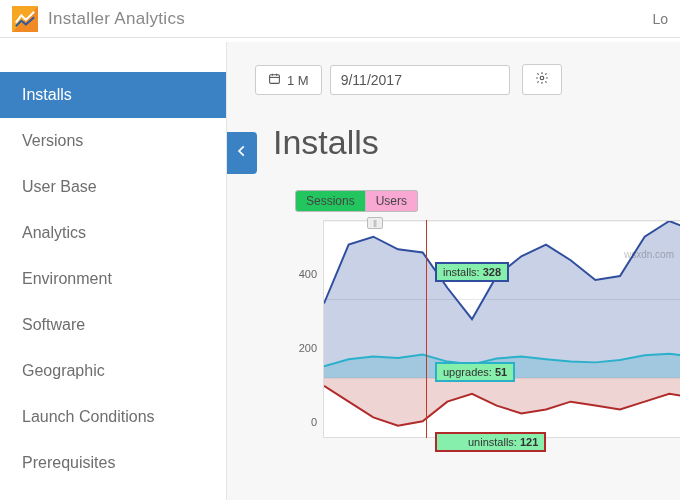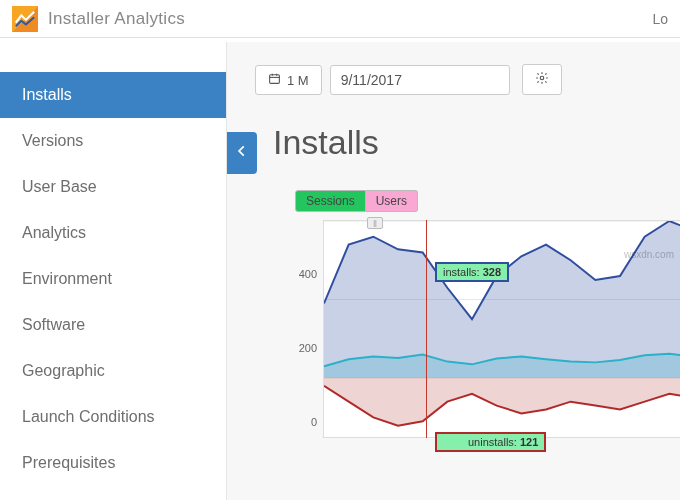--- a/index.html
+++ b/index.html
@@ -155,20 +155,24 @@
           <polyline points="0,166.47272727272727 24.8,182.3272727272727 49.6,198.1818181818182 74.4,206.50545454545454 99.2,202.14545454545453 124,182.3272727272727 148.8,174.4 173.6,186.29090909090908 198.4,194.21818181818182 223.2,190.25454545454545 248,182.3272727272727 272.79999999999995,186.29090909090908 297.6,190.25454545454545 322.40000000000003,182.3272727272727 347.2,174.4 372,178.36363636363637" fill="none" stroke="#b02a2a" stroke-width="2"></polyline>
         </svg>
     </div>
     <div class="handle">||</div>
     <div class="cursor-line"></div>
 
     <div class="tooltip tt-installs">
       <span>installs:</span>
       <b>328</b>
     </div>
+    <div class="tooltip tt-upgrades">
+      <span>upgrades:</span>
+      <b>51</b>
+    </div>
     <div class="tooltip tt-uninstalls">
       <span>uninstalls:</span>
       <b>121</b>
     </div>
   </div>
 
   <div class="watermark">wsxdn.com</div>
 </div>
 
 </body></html>

